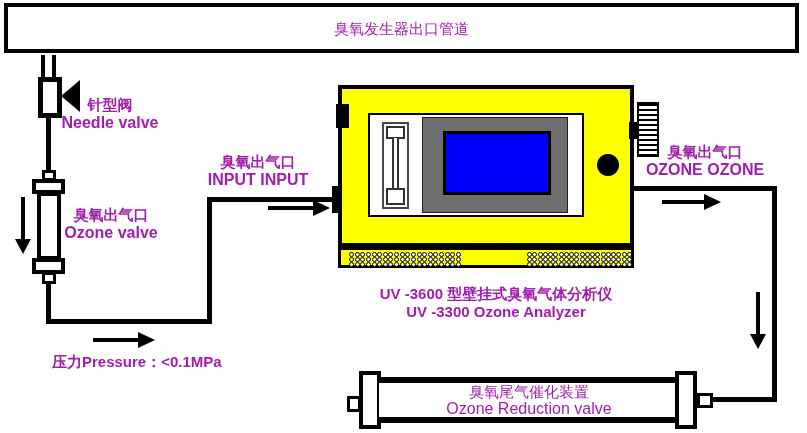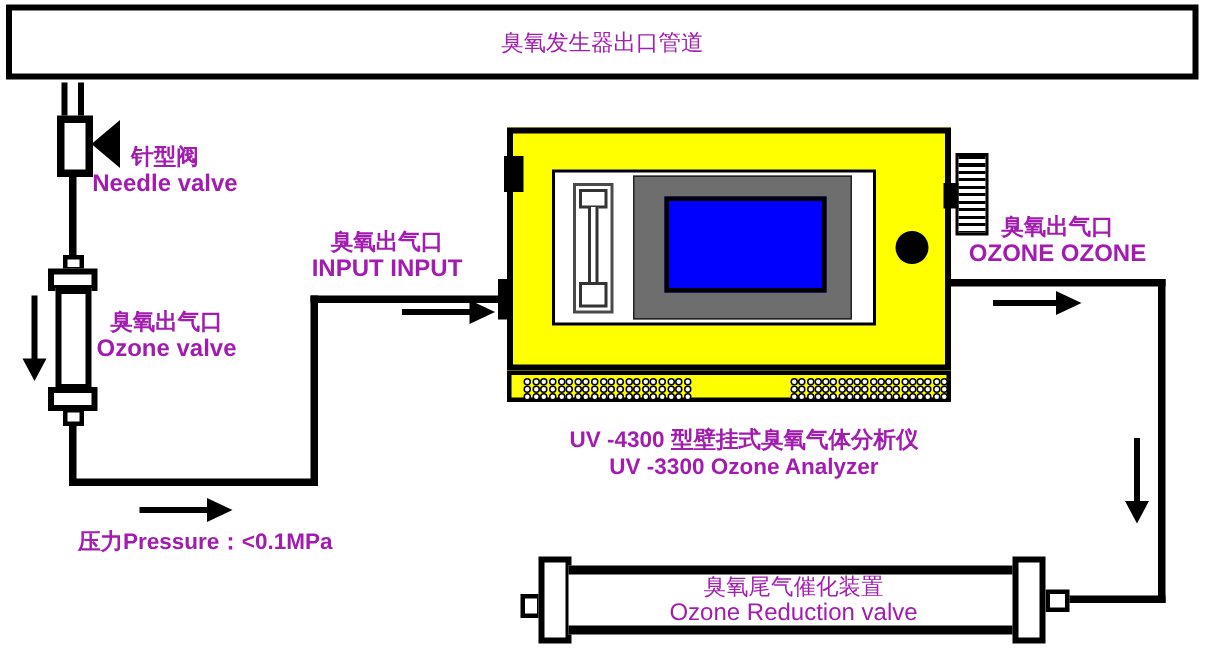--- a/index.html
+++ b/index.html
@@ -272,21 +272,21 @@
           <span class="dot"></span>
           <span class="dot"></span>
           <span class="dot"></span>
           <span class="dot"></span>
         </div>
       </div>
   </div>
   <div id="fins" class="abs"></div>
   <div id="fins-tab" class="abs"></div>
   <div class="label" id="lbl-analyzer">
-    <span class="cn">UV -4300 型壁挂式臭氧气体分析仪</span>
+    <span class="cn">UV -3600 型壁挂式臭氧气体分析仪</span>
     <span class="en" style="font-size:15px;">UV -3300 Ozone Analyzer</span>
   </div>
 
   <div id="pipe-output-h" class="pipe"></div>
   <div id="pipe-right-v" class="pipe"></div>
   <div id="pipe-device-h" class="pipe"></div>
   <div class="label" id="lbl-output">
     <span class="cn">臭氧出气口</span>
     <span class="en">OZONE OZONE</span>
   </div>

